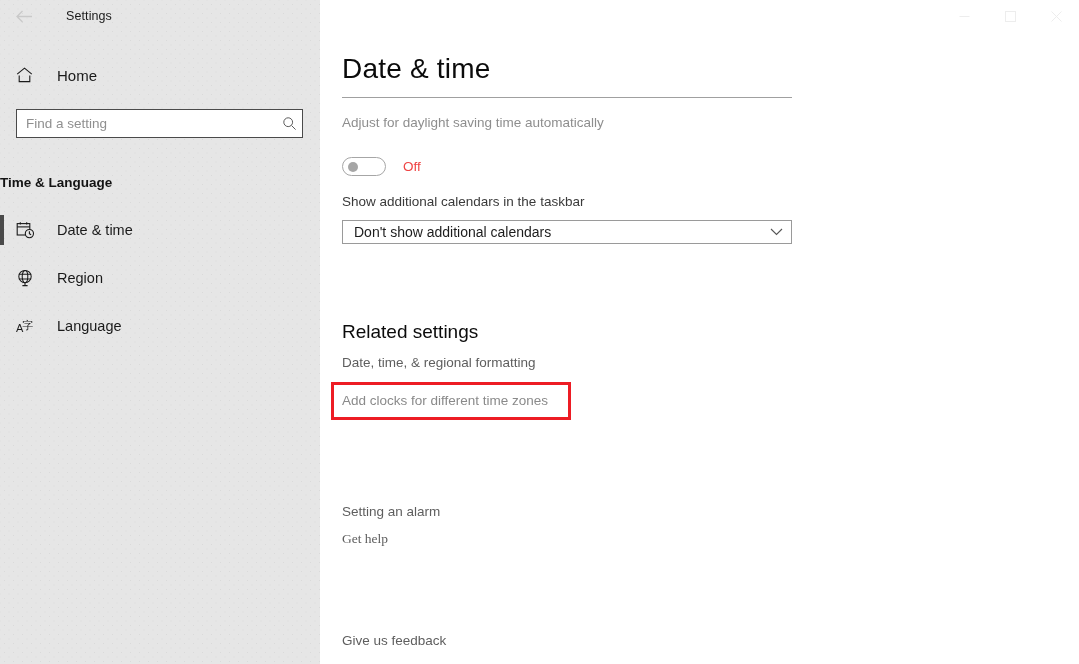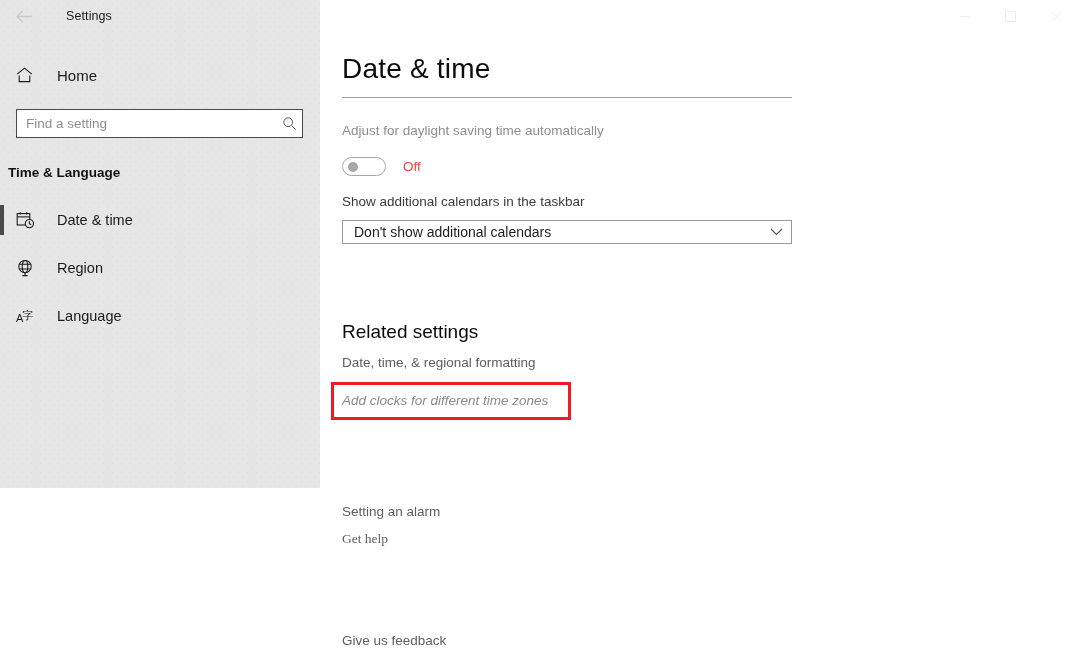--- a/index.html
+++ b/index.html
@@ -19,21 +19,21 @@
     width: 1079px;
     height: 664px;
     display: flex;
     background: #ffffff;
   }
 
   
   .sidebar {
     position: relative;
     width: 320px;
-    height: 488px;
+    height: 664px;
     flex: 0 0 320px;
     background-color: #e6e6e6;
     background-image:
       radial-gradient(#dadada 0.7px, transparent 0.7px),
       radial-gradient(#dadada 0.7px, transparent 0.7px);
     background-size: 9px 9px, 9px 9px;
     background-position: 0 0, 4.5px 4.5px;
     overflow: hidden;
   }
   .titlebar {
@@ -108,22 +108,22 @@
     display: flex;
     align-items: center;
     justify-content: center;
     color: #5a5a5a;
   }
 
   .section-title {
     font-size: 13.5px;
     font-weight: bold;
     color: #131313;
-    padding-left: 8px;
-    margin-top: 27px;
+    padding-left: 0;
+    margin-top: 37px;
     white-space: nowrap;
   }
 
   .navlist { margin-top: 16px; }
   .nav-item {
     position: relative;
     display: flex;
     align-items: center;
     height: 48px;
     padding-left: 16px;
@@ -205,21 +205,21 @@
     left: 22px;
     top: 97px;
     width: 450px;
     height: 1px;
     background: #a0a0a0;
   }
 
   .dst-label {
     position: absolute;
     left: 22px;
-    top: 123px;
+    top: 115px;
     font-size: 13.5px;
     color: #8e8e8e;
     white-space: nowrap;
   }
   .toggle-row {
     position: absolute;
     left: 22px;
     top: 157px;
     display: flex;
     align-items: center;
@@ -300,21 +300,21 @@
     position: absolute;
     left: 22px;
     font-size: 13.5px;
     color: #5e5e5e;
     white-space: nowrap;
   }
 
   
   .h-related   { top: 321px; }
   .l-regional  { top: 355px; }
-  .l-clocks    { top: 393px; color: #8a8a8a; font-style: italic; }
+  .l-clocks    { top: 393px; color: #8a8a8a; }
   .h-question  { top: 461px; }
   .l-alarm     { top: 504px; }
   .l-gethelp   { top: 531px; font-family: Liberation Serif, serif; }
   .h-better    { top: 599px; }
   .l-feedback  { top: 633px; }
 
   .highlight-box {
     position: absolute;
     left: 11px;
     top: 382px;

